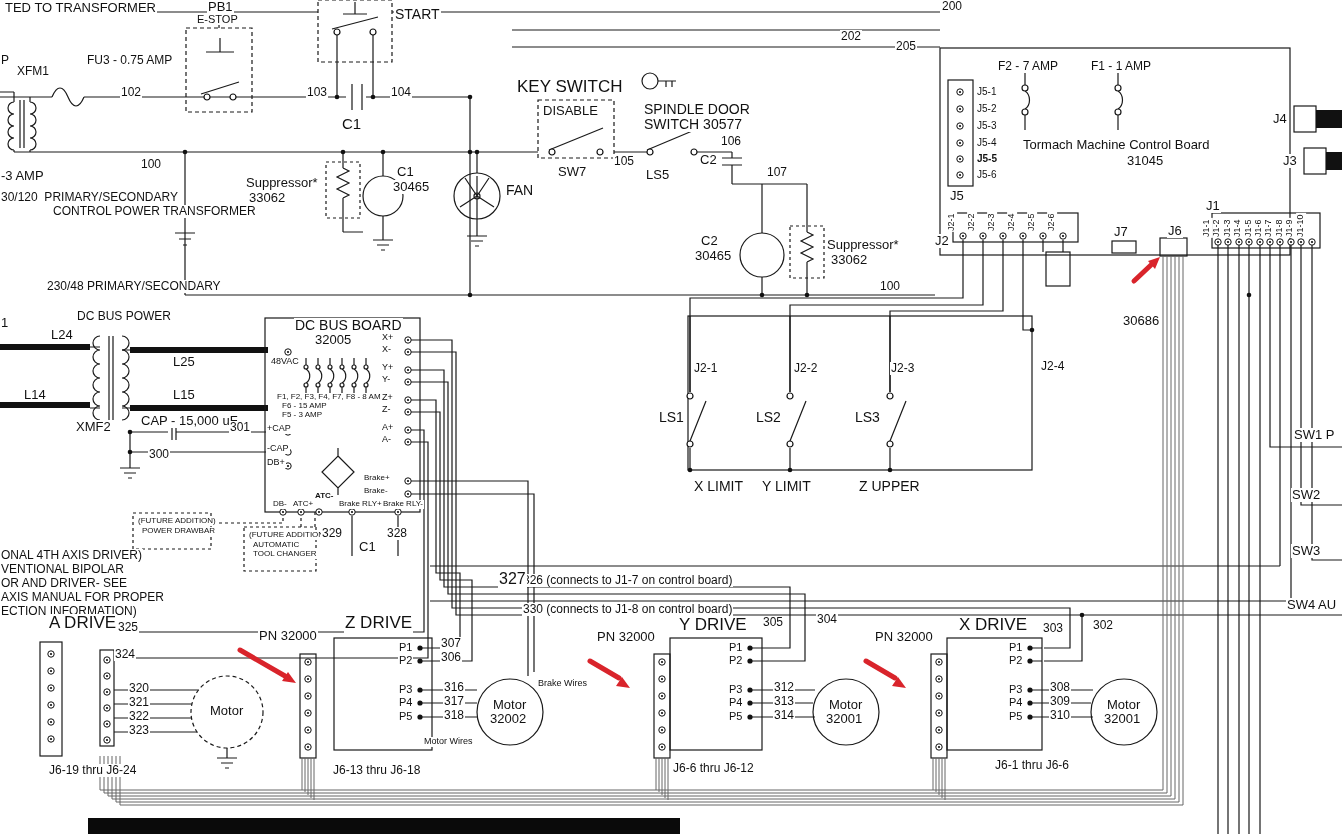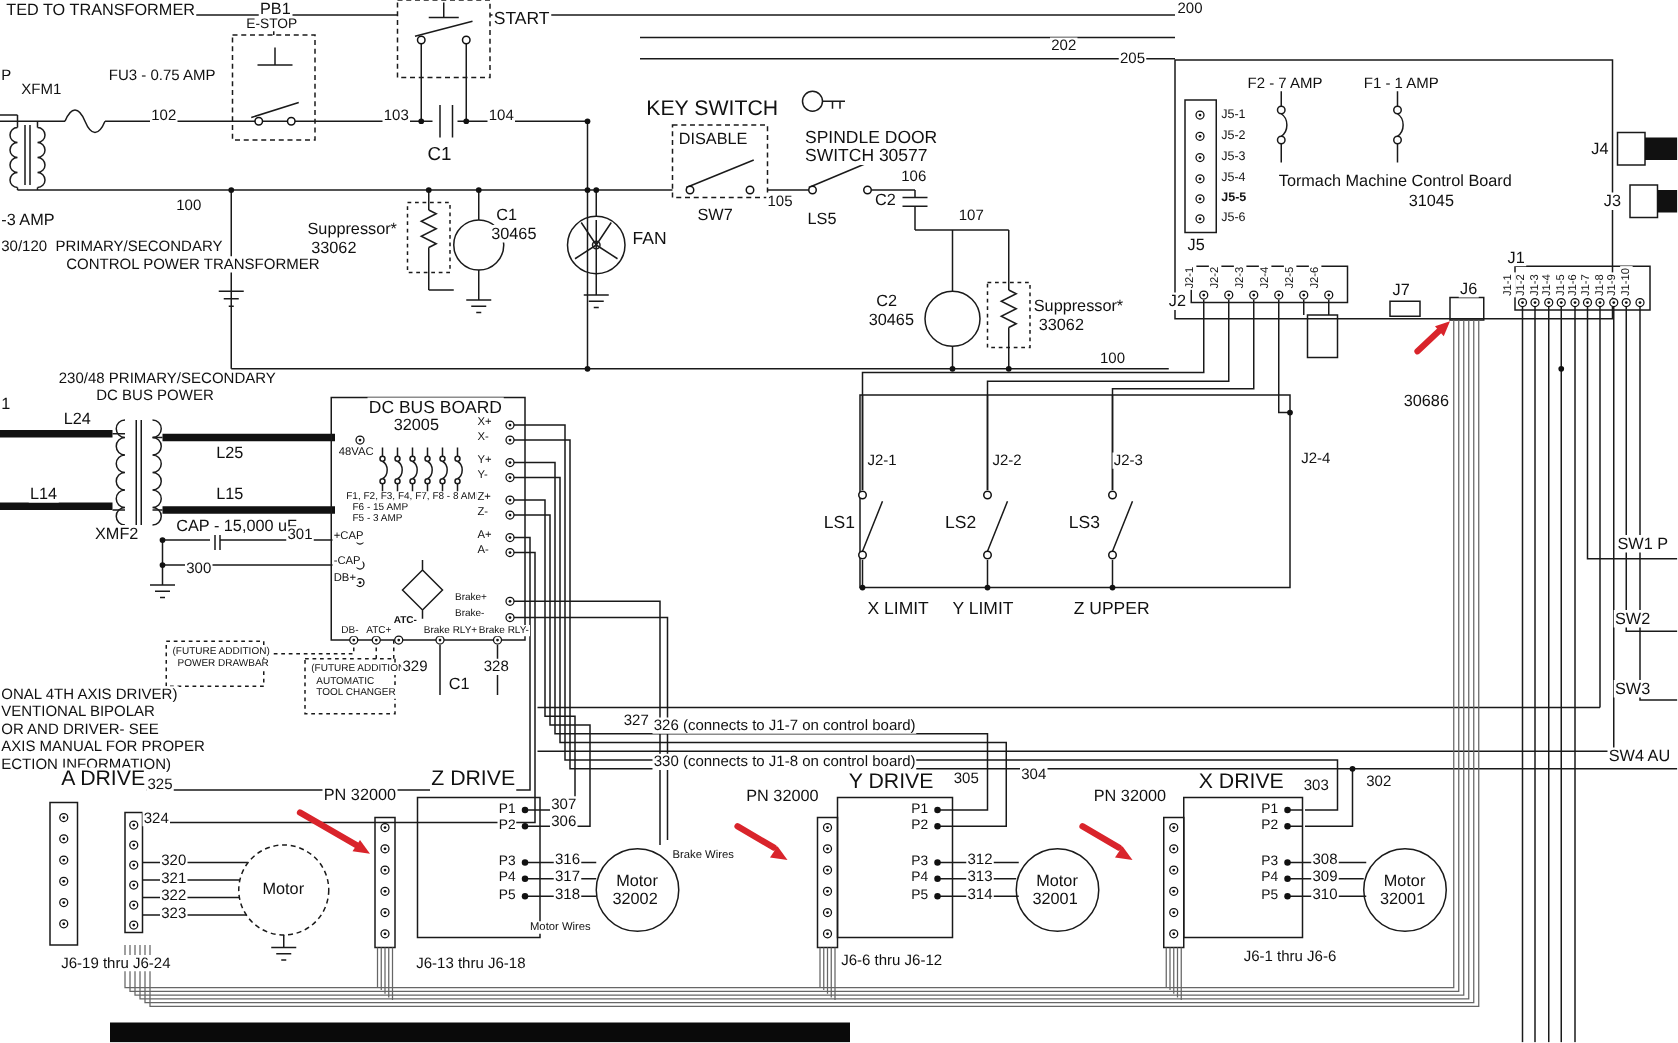--- a/index.html
+++ b/index.html
@@ -426,21 +426,21 @@
       <span class="lbl" style="left: 658px; top: 410px; font-size: 14px;">LS1</span>
       <span class="lbl" style="left: 755px; top: 410px; font-size: 14px;">LS2</span>
       <span class="lbl" style="left: 854px; top: 410px; font-size: 14px;">LS3</span>
       <span class="lbl" style="left: 664px; top: 479px; font-size: 14px; margin-left: 29px;">X LIMIT</span>
       <span class="lbl" style="left: 761px; top: 479px; font-size: 14px;">Y LIMIT</span>
       <span class="lbl" style="left: 858px; top: 479px; font-size: 14px;">Z UPPER</span>
       <span class="lbl" style="left: 1293px; top: 428px; font-size: 13px;">SW1 P</span>
       <span class="lbl" style="left: 1291px; top: 488px; font-size: 13px;">SW2</span>
       <span class="lbl" style="left: 1291px; top: 544px; font-size: 13px;">SW3</span>
       <span class="lbl" style="left: 1286px; top: 598px; font-size: 13px;">SW4 AU</span>
-      <span class="lbl" style="left: 46px; top: 296px; font-size: 12px;">230/48 PRIMARY/SECONDARY</span>
+      <span class="lbl" style="left: 46px; top: 280px; font-size: 12px;">230/48 PRIMARY/SECONDARY</span>
       <span class="lbl" style="left: 76px; top: 310px; font-size: 12px;">DC BUS POWER</span>
       <span class="lbl" style="left: 0px; top: 316px; font-size: 13px;">1</span>
       <span class="lbl" style="left: 50px; top: 328px; font-size: 13px;">L24</span>
       <span class="lbl" style="left: 172px; top: 324px; font-size: 13px; margin-top: 31px;">L25</span>
       <span class="lbl" style="left: 23px; top: 388px; font-size: 13px;">L14</span>
       <span class="lbl" style="left: 172px; top: 388px; font-size: 13px;">L15</span>
       <span class="lbl" style="left: 75px; top: 420px; font-size: 13px;">XMF2</span>
       <span class="lbl" style="left: 140px; top: 414px; font-size: 13px;">CAP - 15,000 uF</span>
       <span class="lbl" style="left: 229px; top: 421px; font-size: 12px;">301</span>
       <span class="lbl" style="left: 148px; top: 448px; font-size: 12px;">300</span>
@@ -475,21 +475,21 @@
       <span class="lbl" style="left: 252px; top: 550px; font-size: 8px;">TOOL CHANGER</span>
       <span class="lbl" style="left: 321px; top: 527px; font-size: 12px;">329</span>
       <span class="lbl" style="left: 386px; top: 527px; font-size: 12px;">328</span>
       <span class="lbl" style="left: 358px; top: 540px; font-size: 13px;">C1</span>
       <span class="lbl" style="left: 0px; top: 549px; font-size: 12px;">ONAL 4TH AXIS DRIVER)</span>
       <span class="lbl" style="left: 0px; top: 563px; font-size: 12px;">VENTIONAL BIPOLAR</span>
       <span class="lbl" style="left: 0px; top: 577px; font-size: 12px;">OR AND DRIVER- SEE</span>
       <span class="lbl" style="left: 0px; top: 591px; font-size: 12px;">AXIS MANUAL FOR PROPER</span>
       <span class="lbl" style="left: 0px; top: 605px; font-size: 12px;">ECTION INFORMATION)</span>
       <span class="lbl" style="left: 522px; top: 574px; font-size: 12px;">326 (connects to J1-7 on control board)</span>
-      <span class="lbl" style="left: 498px; top: 570px; font-size: 12px;">327</span>
+      <span class="lbl" style="left: 498px; top: 570px; font-size: 16px;">327</span>
       <span class="lbl" style="left: 522px; top: 603px; font-size: 12px;">330 (connects to J1-8 on control board)</span>
       <span class="lbl" style="left: 48px; top: 614px; font-size: 17px;">A DRIVE</span>
       <span class="lbl" style="left: 117px; top: 621px; font-size: 12px;">325</span>
       <span class="lbl" style="left: 114px; top: 648px; font-size: 12px;">324</span>
       <span class="lbl" style="left: 128px; top: 682px; font-size: 12px;">320</span>
       <span class="lbl" style="left: 128px; top: 696px; font-size: 12px;">321</span>
       <span class="lbl" style="left: 128px; top: 710px; font-size: 12px;">322</span>
       <span class="lbl" style="left: 128px; top: 724px; font-size: 12px;">323</span>
       <span class="lbl" style="left: 209px; top: 704px; font-size: 13px;">Motor</span>
       <span class="lbl" style="left: 48px; top: 764px; font-size: 12px;">J6-19 thru J6-24</span>

